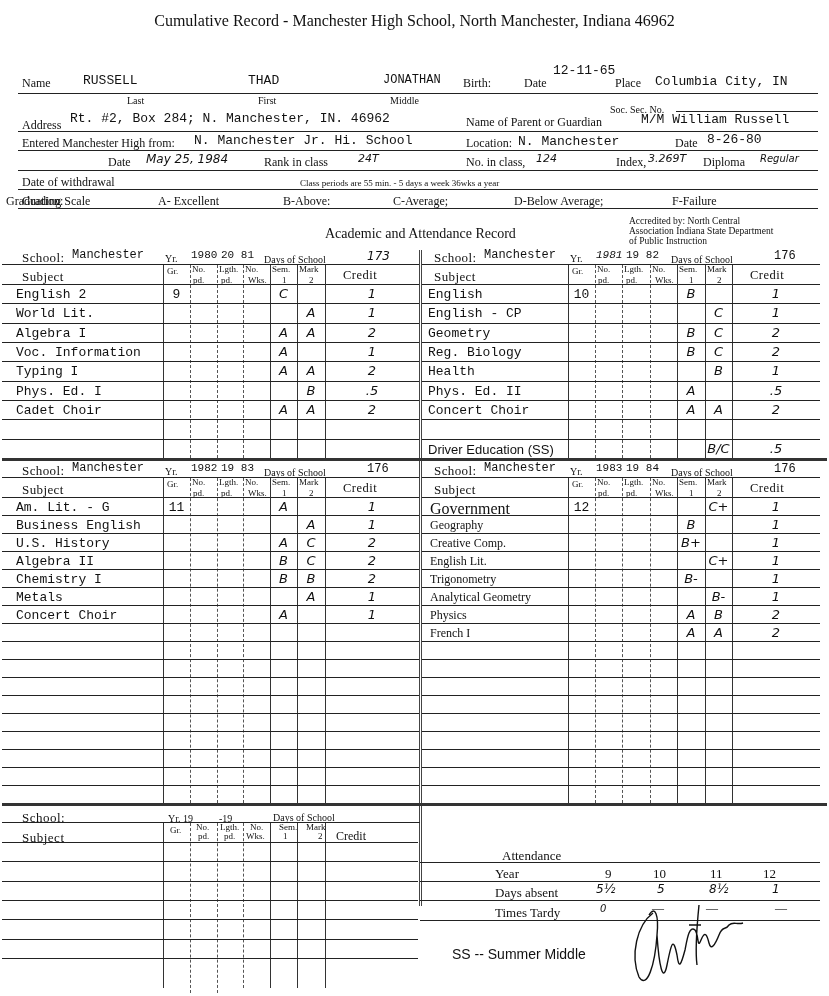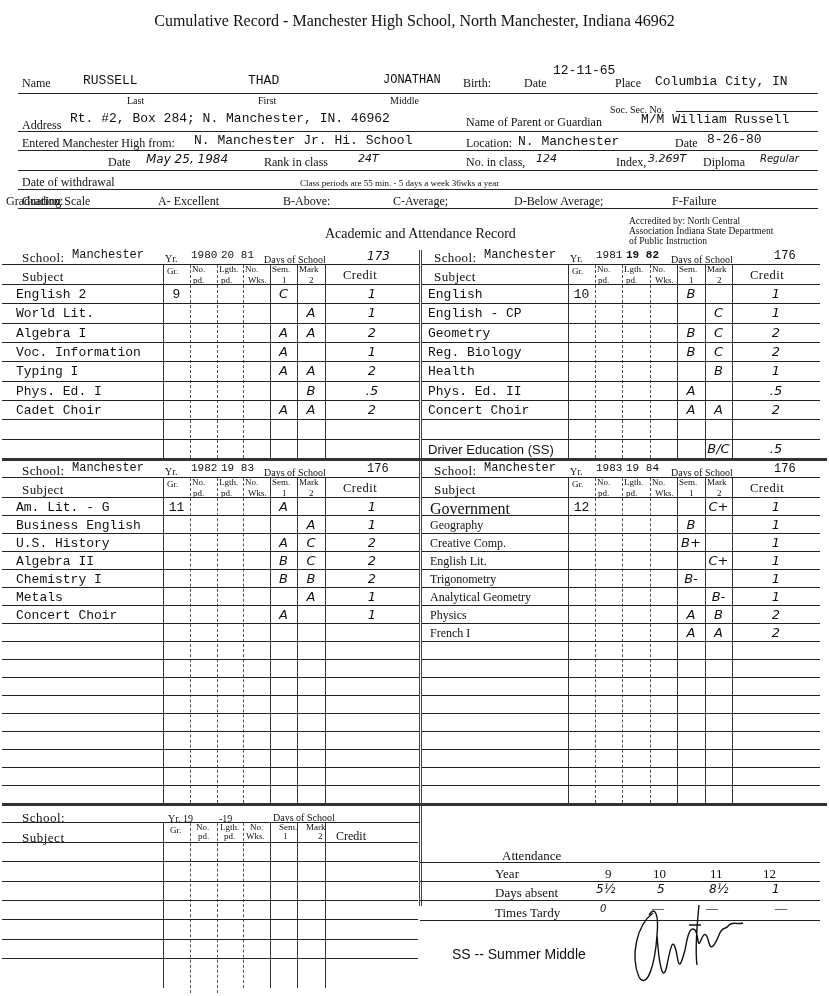--- a/index.html
+++ b/index.html
@@ -196,22 +196,22 @@
         <span class="cell hand" style="left:270px;width:27px;top:440.66666666666663px;font-size:13px;"></span>
         <span class="cell hand" style="left:297px;width:28px;top:440.66666666666663px;font-size:13px;"></span>
         <span class="cell hand" style="left:325px;width:94px;top:440.66666666666663px;font-size:13px;"></span>
         <div class="hline" style="left:2px;top:457.99999999999994px;width:417px;border-top-width:1px;"></div>
       </div>
     </div>
     <div>
       <span class="abs serif" style="left:434px;top:250px;font-size:13px;letter-spacing:0.4px;">School:</span>
       <span class="abs mono" style="left:484px;top:248px;font-size:12px;">Manchester</span>
       <span class="abs tiny" style="left:570px;top:253px;">Yr.</span>
-      <span class="abs mono" style="left:596px;top:249px;font-size:11px;">1981</span>
-      <span class="abs mono" style="left:626px;top:249px;font-size:11px;font-weight:bold;">19 82</span>
+      <span class="abs mono" style="left:596px;top:249px;font-size:11px;font-style:italic;">1981</span>
+      <span class="abs mono" style="left:626px;top:249px;font-size:11px;">19 82</span>
       <span class="abs tiny" style="left:671px;top:254px;">Days of School</span>
       <span class="abs mono" style="left:774px;top:249px;font-size:12px;">176</span>
       <div class="hline" style="left:422px;top:264px;width:398px;border-top-width:1px;"></div>
       <span class="abs serif" style="left:434px;top:269px;font-size:13px;letter-spacing:0.4px;">Subject</span>
       <span class="abs small" style="left:572px;top:267px;">Gr.</span>
       <span class="abs small" style="left:597px;top:265px;">No.</span>
       <span class="abs small" style="left:598px;top:276px;">pd.</span>
       <span class="abs small" style="left:624px;top:265px;">Lgth.</span>
       <span class="abs small" style="left:626px;top:276px;">pd.</span>
       <span class="abs small" style="left:652px;top:265px;">No.</span>

